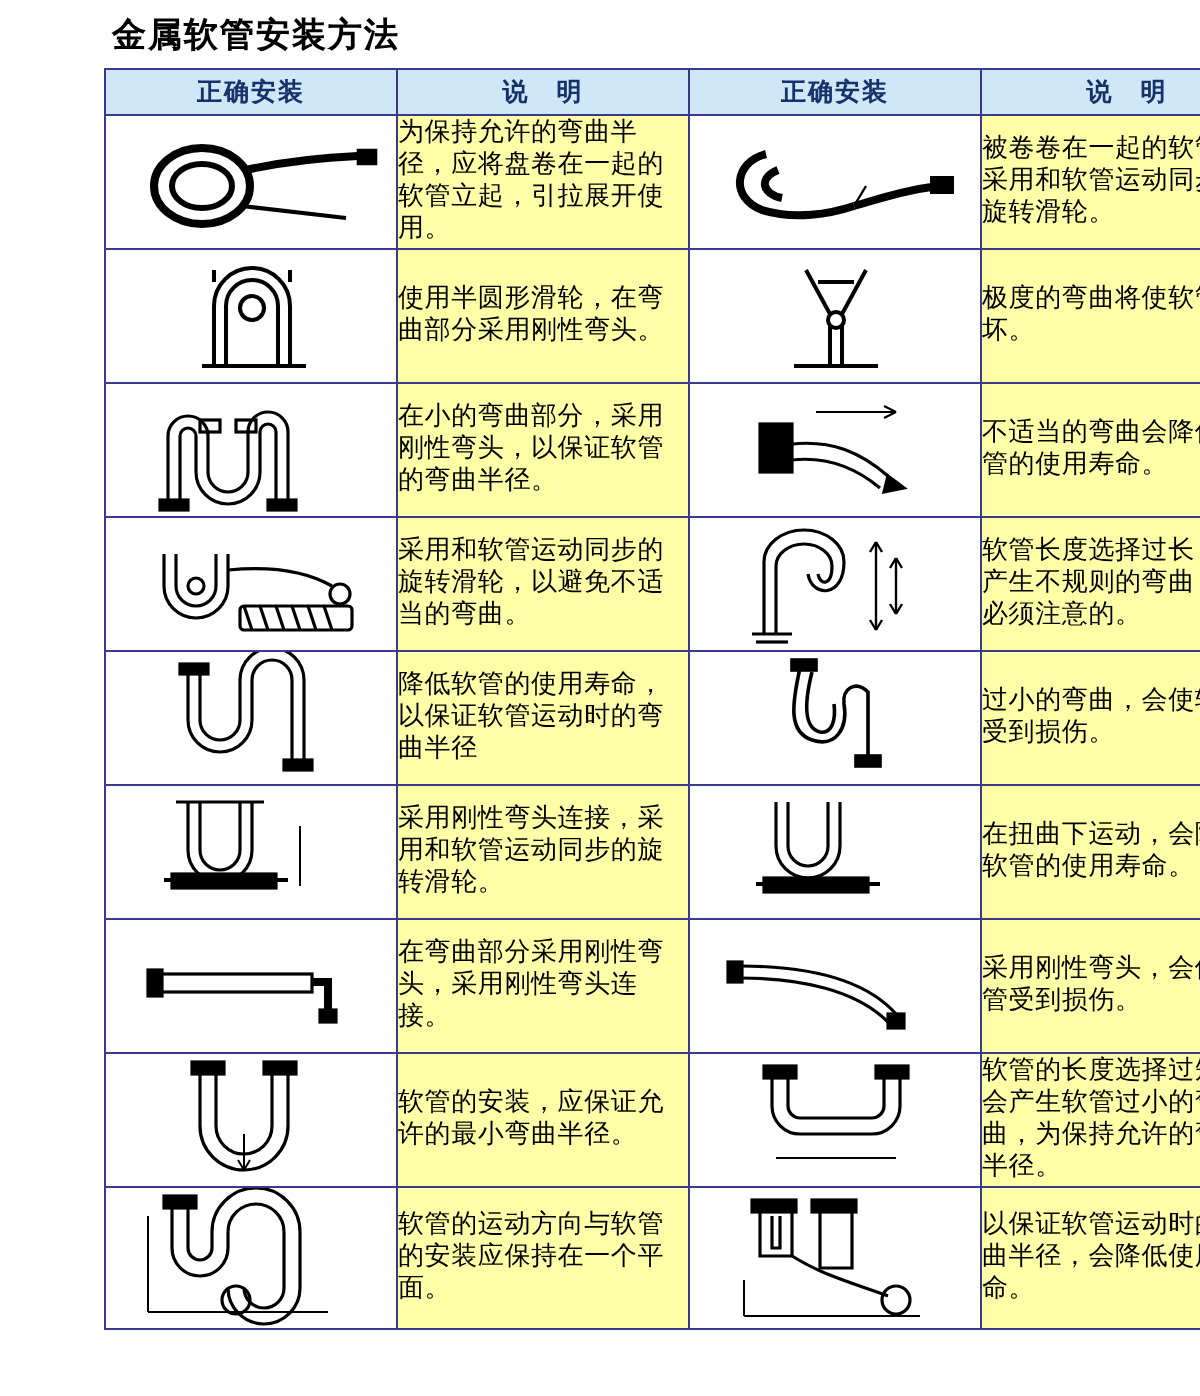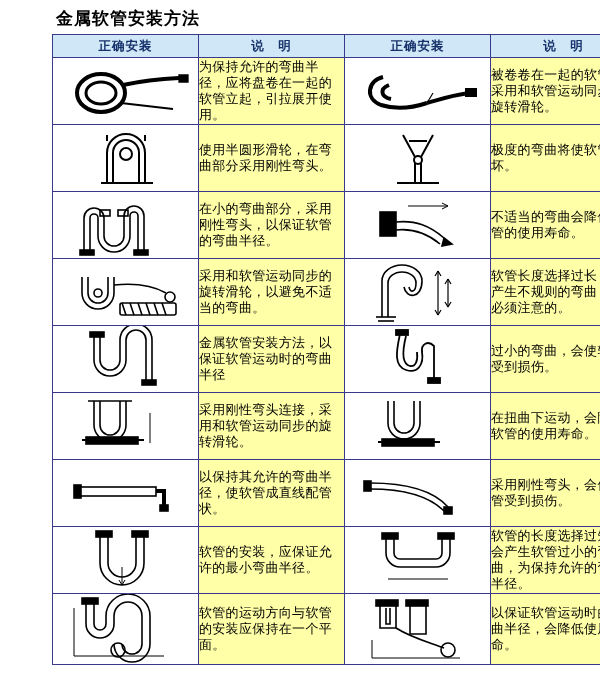--- a/index.html
+++ b/index.html
@@ -241,21 +241,21 @@
             <svg class="fig" width="132" height="66" viewBox="0 0 132 66">
               <g stroke="#000" fill="none" stroke-width="1.6">
                 <path d="M34 10 L34 34 A16 16 0 0 0 66 34 L66 14 A10 10 0 0 1 86 14 L86 54"></path>
                 <path d="M40 10 L40 34 A10 10 0 0 0 60 34 L60 14 A16 16 0 0 1 92 14 L92 54"></path>
                 <rect x="30" y="6" width="14" height="5" fill="#000"></rect>
                 <rect x="82" y="54" width="14" height="5" fill="#000"></rect>
               </g>
             </svg>
           </div>
         </td>
-        <td class="txt-cell">金属软管安装方法，以保证软管运动时的弯曲半径</td>
+        <td class="txt-cell">降低软管的使用寿命，以保证软管运动时的弯曲半径</td>
         <td class="img-cell">
           <div class="fig-wrap">
             <svg class="fig" width="132" height="66" viewBox="0 0 132 66">
               <g stroke="#000" fill="none" stroke-width="1.8">
                 <path d="M48 8 C44 26 42 40 54 44 C66 48 72 38 70 26 C69 18 76 14 82 20 L82 52"></path>
                 <path d="M54 10 C50 26 50 38 58 40 C64 41 66 34 65 26"></path>
                 <rect x="44" y="4" width="12" height="5" fill="#000"></rect>
                 <rect x="76" y="52" width="12" height="5" fill="#000"></rect>
               </g>
             </svg>
@@ -303,21 +303,21 @@
             <svg class="fig" width="132" height="60" viewBox="0 0 132 60">
               <g stroke="#000" fill="none" stroke-width="1.6">
                 <rect x="20" y="24" width="76" height="9"></rect>
                 <path d="M96 28 L104 28 L104 44" stroke-width="4"></path>
                 <rect x="14" y="22" width="7" height="13" fill="#000"></rect>
                 <rect x="100" y="42" width="8" height="6" fill="#000"></rect>
               </g>
             </svg>
           </div>
         </td>
-        <td class="txt-cell">以保持其允许的弯曲半径，使软管成直线配管状。</td>
+        <td class="txt-cell">在弯曲部分采用刚性弯头，采用刚性弯头连接。</td>
         <td class="img-cell">
           <div class="fig-wrap">
             <svg class="fig" width="132" height="60" viewBox="0 0 132 60">
               <g stroke="#000" fill="none" stroke-width="1.6">
                 <path d="M18 20 C50 20 80 26 96 44"></path>
                 <path d="M18 26 C48 26 76 32 92 48"></path>
                 <rect x="12" y="18" width="7" height="10" fill="#000"></rect>
                 <rect x="92" y="44" width="8" height="7" fill="#000"></rect>
               </g>
             </svg>

